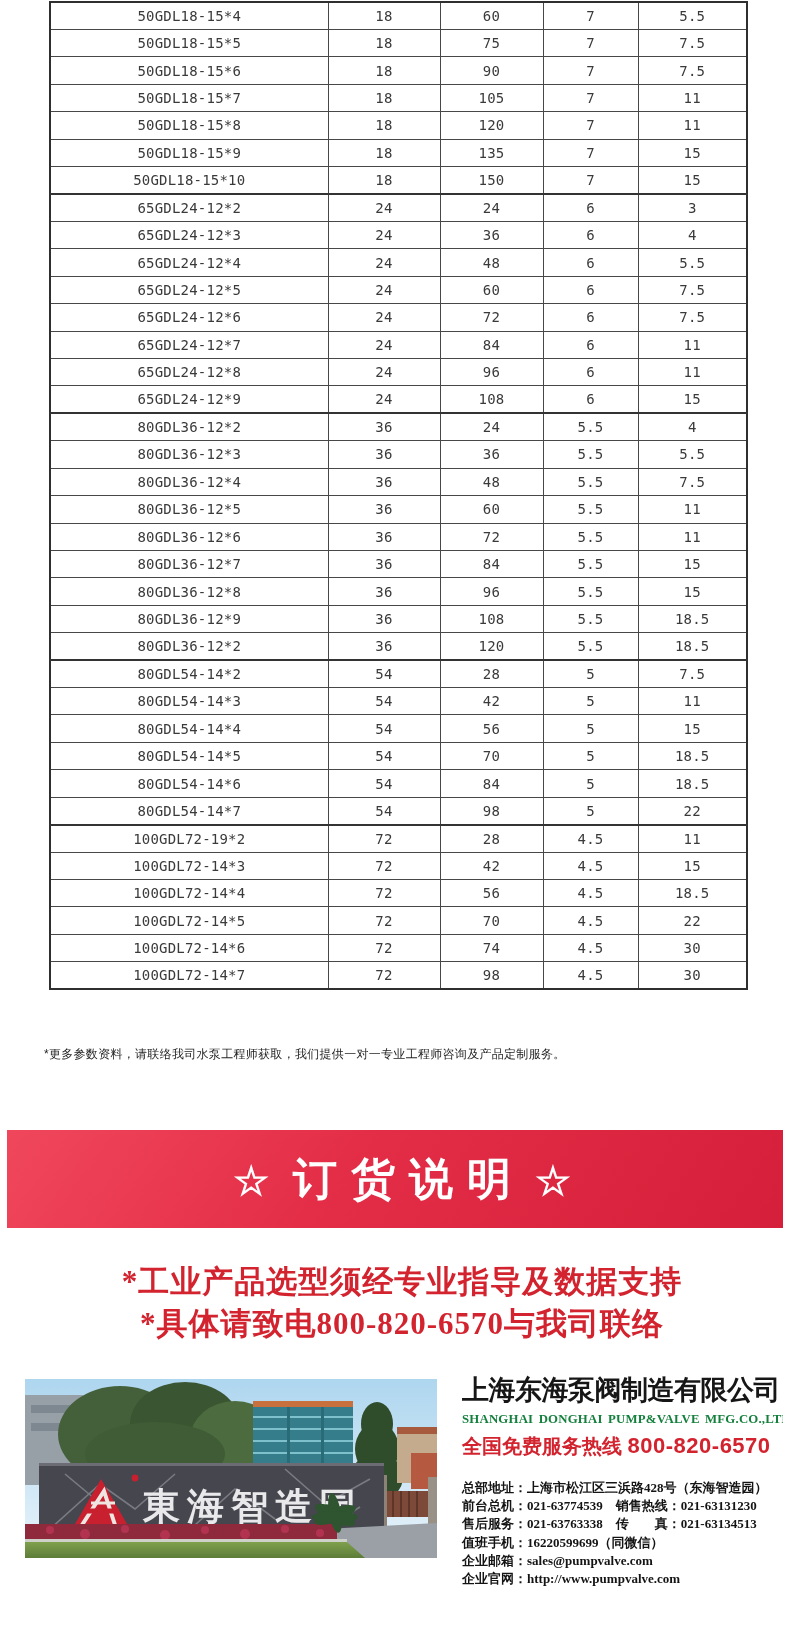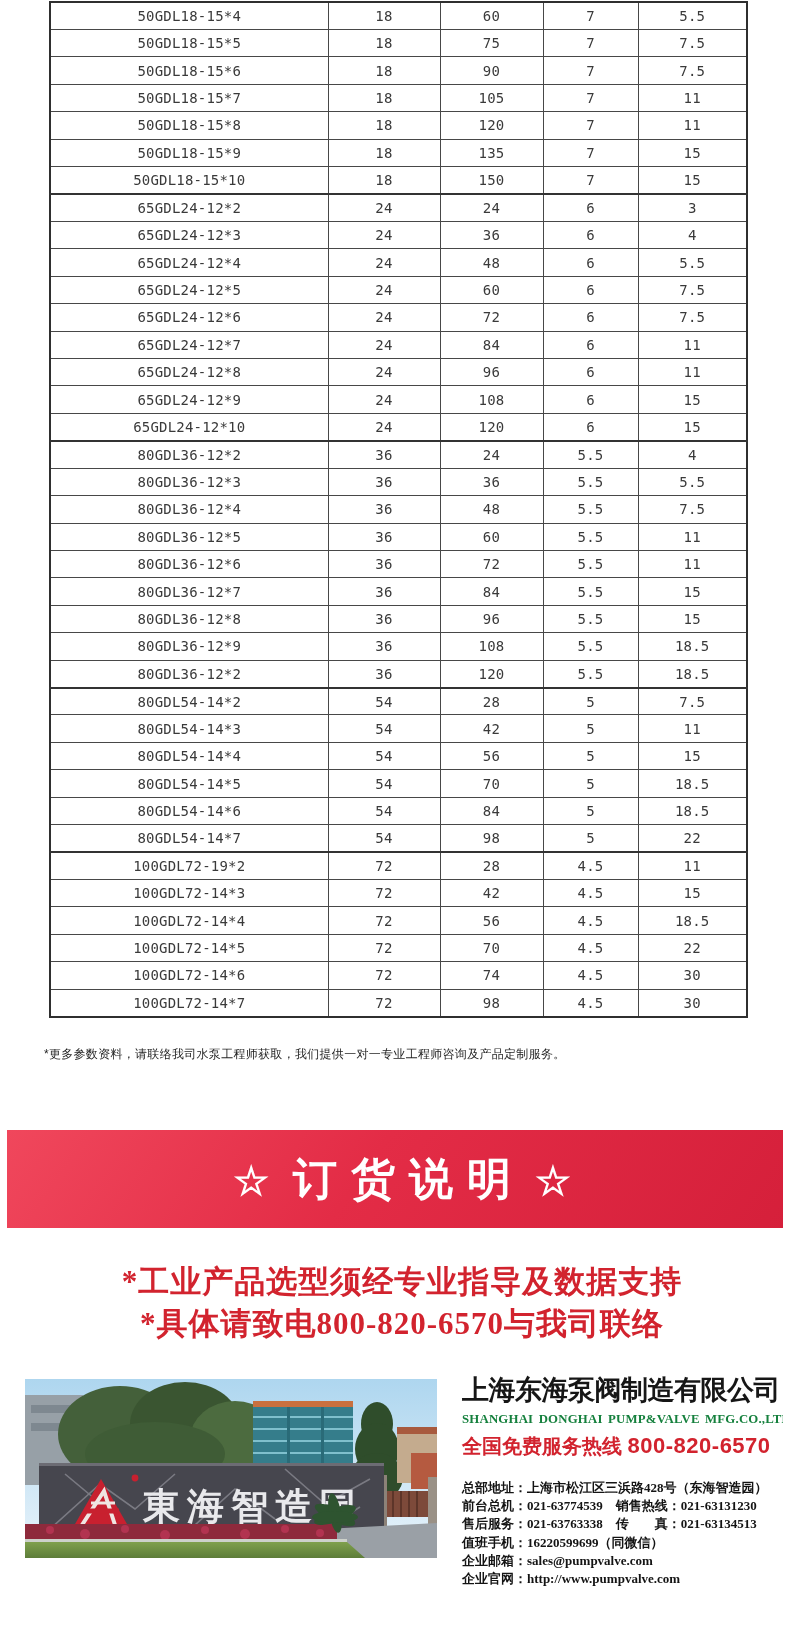--- a/index.html
+++ b/index.html
@@ -216,27 +216,20 @@
           </tr>
 
           <tr>
             <td>65GDL24-12*9</td>
             <td>24</td>
             <td>108</td>
             <td>6</td>
             <td>15</td>
           </tr>
 
-          <tr>
-            <td>65GDL24-12*10</td>
-            <td>24</td>
-            <td>120</td>
-            <td>6</td>
-            <td>15</td>
-          </tr>
 
           <tr class="group-start">
             <td>80GDL36-12*2</td>
             <td>36</td>
             <td>24</td>
             <td>5.5</td>
             <td>4</td>
           </tr>
 
           <tr>

